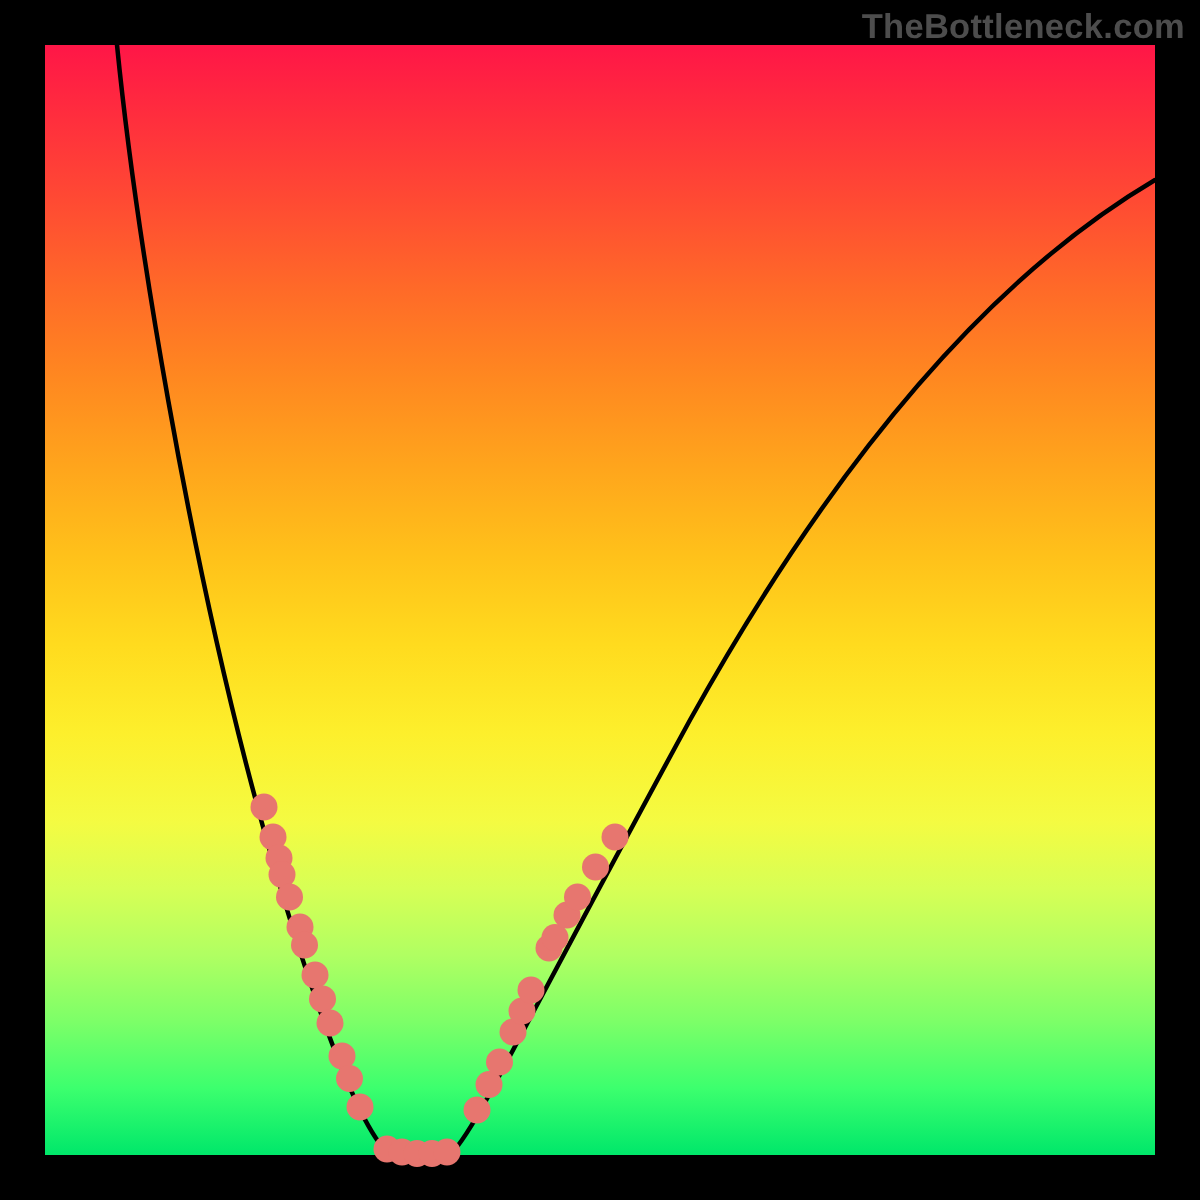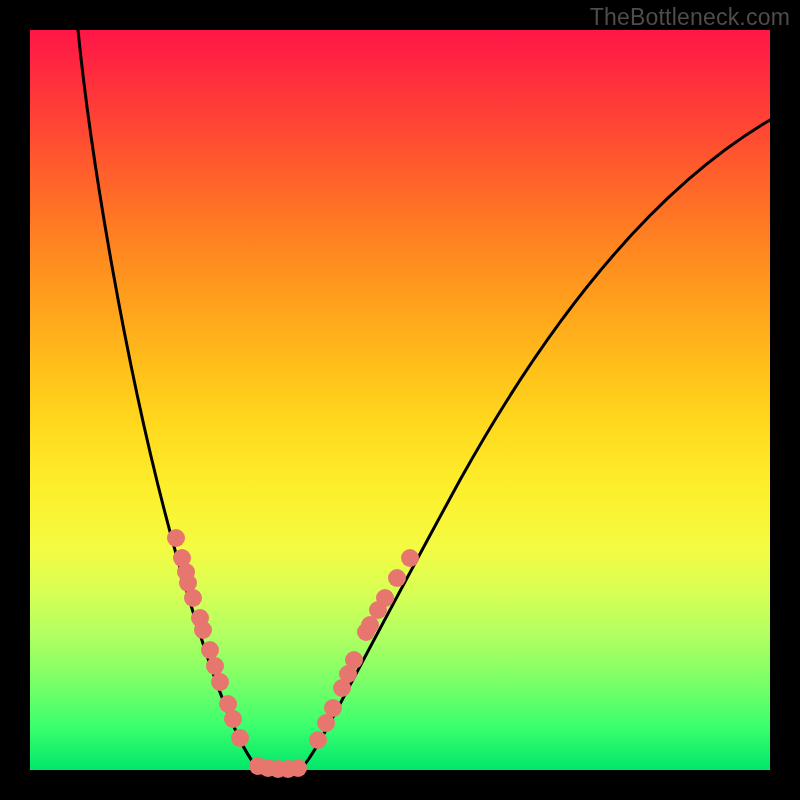--- a/index.html
+++ b/index.html
@@ -40,21 +40,21 @@
       #7cff68 88%,
       #3cff6e 94%,
       #00e76a 100%);
   }
   .watermark {
     position: absolute;
     top: 4px;
     right: 10px;
     color: #4d4d4d;
     font-size: 23px;
-    font-weight: 400;
+    font-weight: 700;
     letter-spacing: 0.2px;
     user-select: none;
     margin-left: 30px;
   }
   svg.curves {
     position: absolute;
     inset: 0;
     width: 100%;
     height: 100%;
     overflow: visible;

